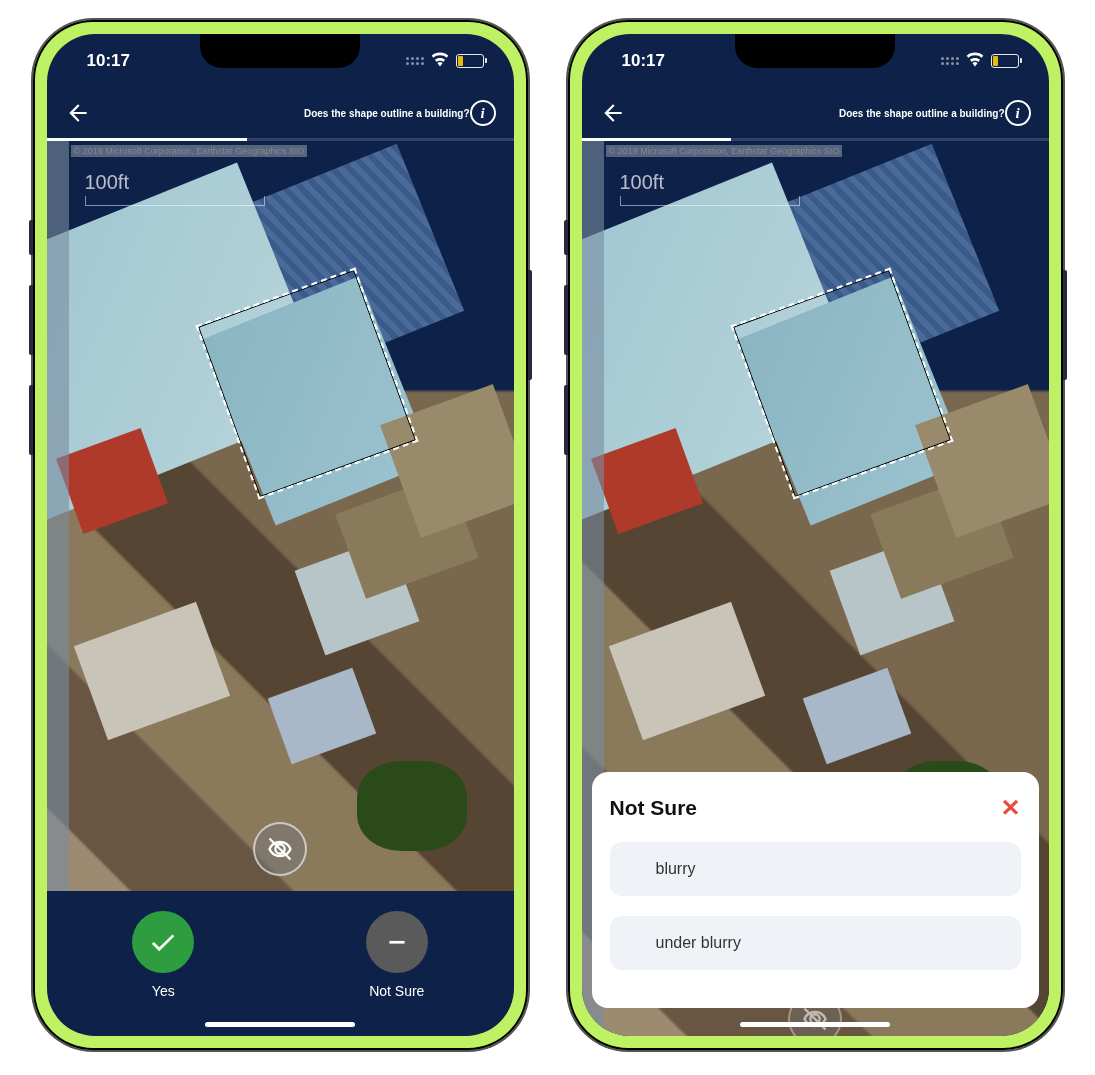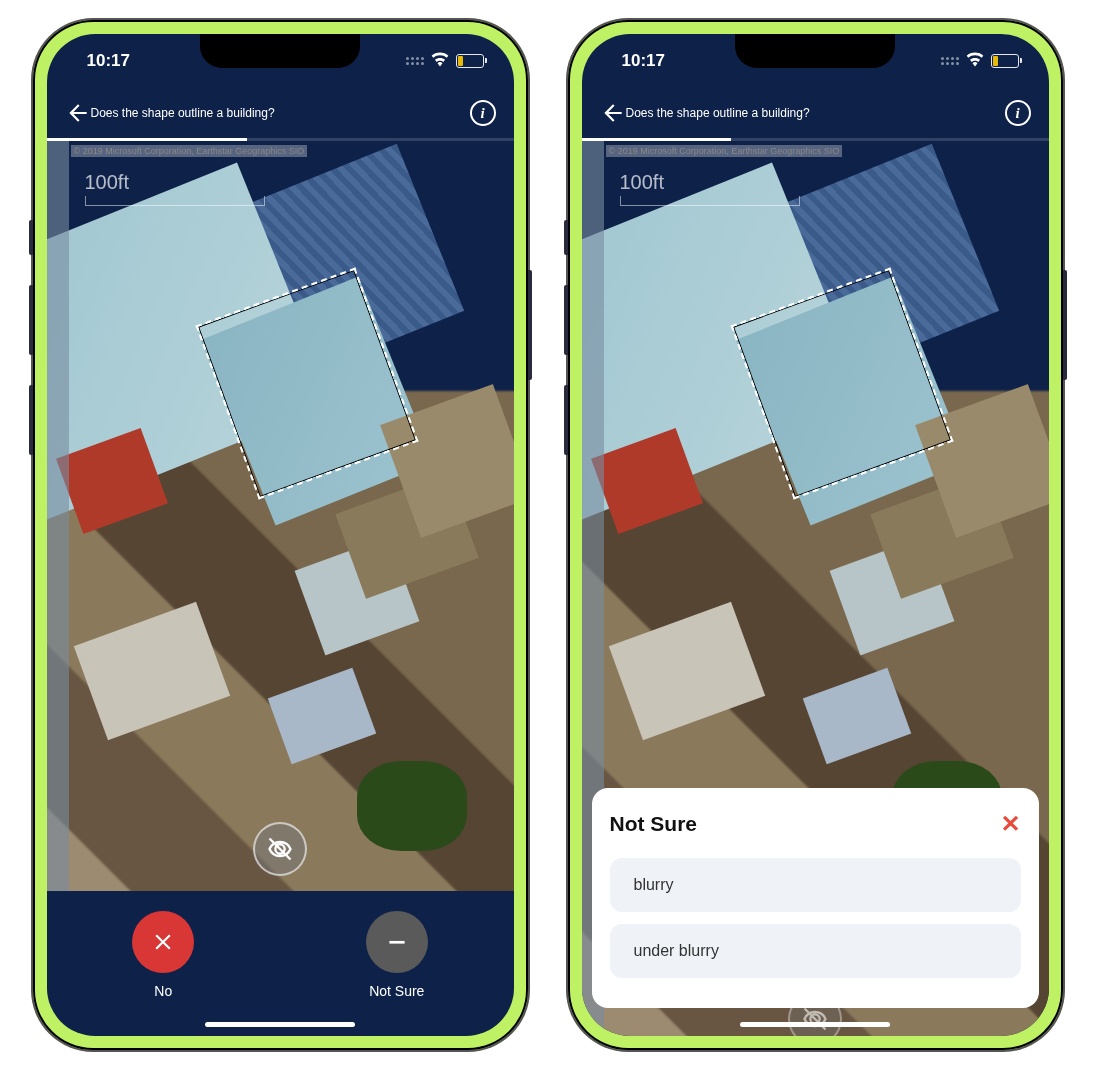--- a/index.html
+++ b/index.html
@@ -120,23 +120,23 @@
     height: 50px;
     display: flex;
     align-items: center;
     padding: 0 18px;
     color: #fff;
     position: relative;
   }
   .back-arrow { width: 26px; height: 26px; }
   .nav-title {
     flex: 1;
-    text-align: left;
-    font-size: 12px;
-    font-weight: 400;
+    text-align: right;
+    font-size: 10px;
+    font-weight: 700;
   }
   .info-btn {
     width: 26px; height: 26px;
     border: 2px solid #fff;
     border-radius: 50%;
     display: flex;
     align-items: center;
     justify-content: center;
     font-family: serif;
     font-style: italic;
@@ -295,22 +295,22 @@
     color: #111;
   }
   .sheet-close {
     color: #e74c3c;
     font-size: 24px;
     font-weight: 700;
   }
   .sheet-option {
     background: #eff2f7;
     border-radius: 12px;
-    padding: 18px 24px;
-    margin-bottom: 12px;
+    padding: 18px 46px;
+    margin-bottom: 20px;
     font-size: 16px;
     color: #333;
   }
 </style>
 </head>
 <body>
 
 <div class="phone-frame">
   <div class="phone-buttons-left">
     <div class="side-btn small"></div>
@@ -384,26 +384,26 @@
       <div class="shape-outline"></div>
       <div class="visibility-btn">
         <svg width="28" height="28" viewBox="0 0 24 24">
             <path d="M12 6c-4 0-7.5 2.5-9 6 1.5 3.5 5 6 9 6s7.5-2.5 9-6c-1.5-3.5-5-6-9-6zm0 10a4 4 0 110-8 4 4 0 010 8z M3 3l18 18" stroke="#fff" stroke-width="2" fill="none"></path>
           </svg>
       </div>
     </div>
 
     <div class="bottom-actions">
       <div class="action">
-        <div class="action-btn btn-no">
-          <svg width="26" height="26" viewBox="0 0 24 24">
-              <path d="M19 6.4L17.6 5 12 10.6 6.4 5 5 6.4 10.6 12 5 17.6 6.4 19 12 13.4 17.6 19 19 17.6 13.4 12z" fill="#fff"></path>
+        <div class="action-btn btn-yes">
+          <svg width="30" height="30" viewBox="0 0 24 24">
+              <path d="M9 16.2l-4.2-4.2L3 13.4 9 19.4 21 7.4 19.6 6z" fill="#fff"></path>
             </svg>
         </div>
-        <span>No</span>
+        <span>Yes</span>
       </div>
       <div class="action">
         <div class="action-btn btn-notsure">
           <svg width="26" height="26" viewBox="0 0 24 24">
               <rect x="5" y="11" width="14" height="2.5" fill="#fff"></rect>
             </svg>
         </div>
         <span>Not Sure</span>
       </div>
     </div>

